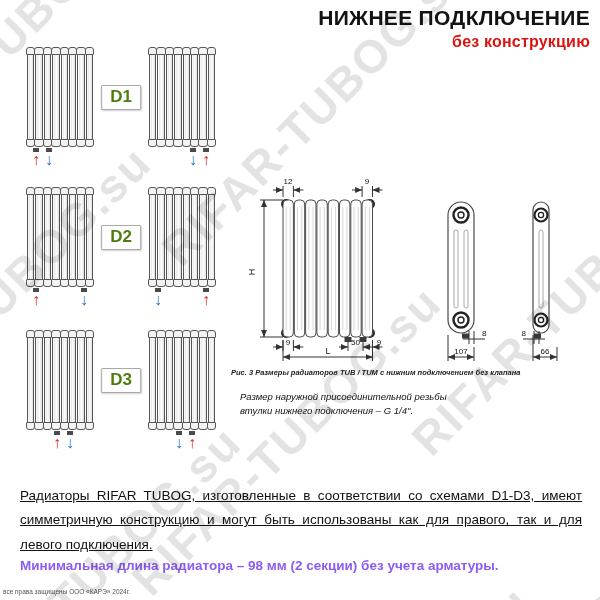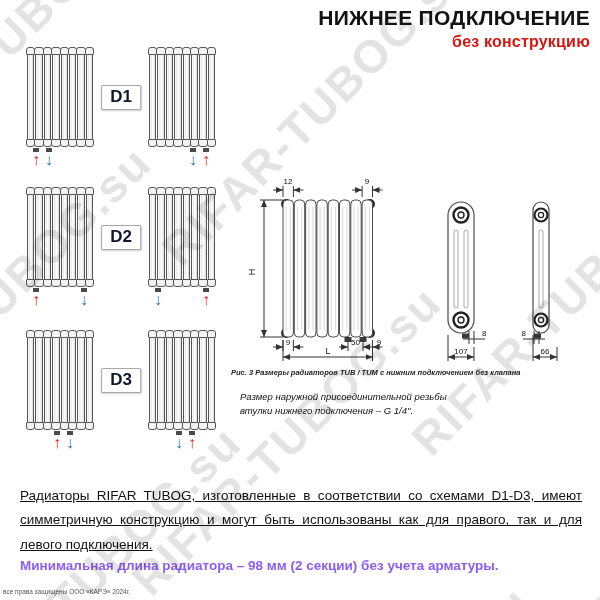--- a/index.html
+++ b/index.html
@@ -42,21 +42,21 @@
   .arrow{font-size:16px; font-weight:700; line-height:16px; margin-top:0;}
   .arrow.red{color:#df2118;}
   .arrow.blue{color:#2e74c0;}
   
   .pl-a{left:3px;}  .pl-b{left:16px;}            
   .pr-a{right:16px;} .pr-b{right:3px;}           
   .sl{left:3px;} .sr{right:3px;}                 
   .pc-a{left:24px;} .pc-b{left:37px;}            
   .scheme-label{position:absolute; left:50%; top:37px; transform:translateX(-50%);
         background:#fff; border:1.5px solid #a8a8a8; border-radius:1px; padding:1px 8px 2px;
-        font-size:17px; font-weight:800; color:#0f172a; box-shadow:0 1px 2px rgba(0,0,0,.18); z-index:3;}
+        font-size:17px; font-weight:800; color:#4d7c0f; box-shadow:0 1px 2px rgba(0,0,0,.18); z-index:3;}
 
   
   .figure{position:absolute; left:240px; top:173px; z-index:2;}
   .fig-caption{position:absolute; left:231px; top:368px; width:340px; font-size:7.5px;
         font-style:italic; color:#222; z-index:2;font-weight:bold;}
   .notes{position:absolute; left:240px; top:390px; width:330px; font-size:9.5px; font-style:italic;
         color:#111; line-height:1.5; z-index:2;}
 
   
   .body-par{position:absolute; left:20px; top:484px; width:562px; font-size:13.5px; line-height:1.8;

